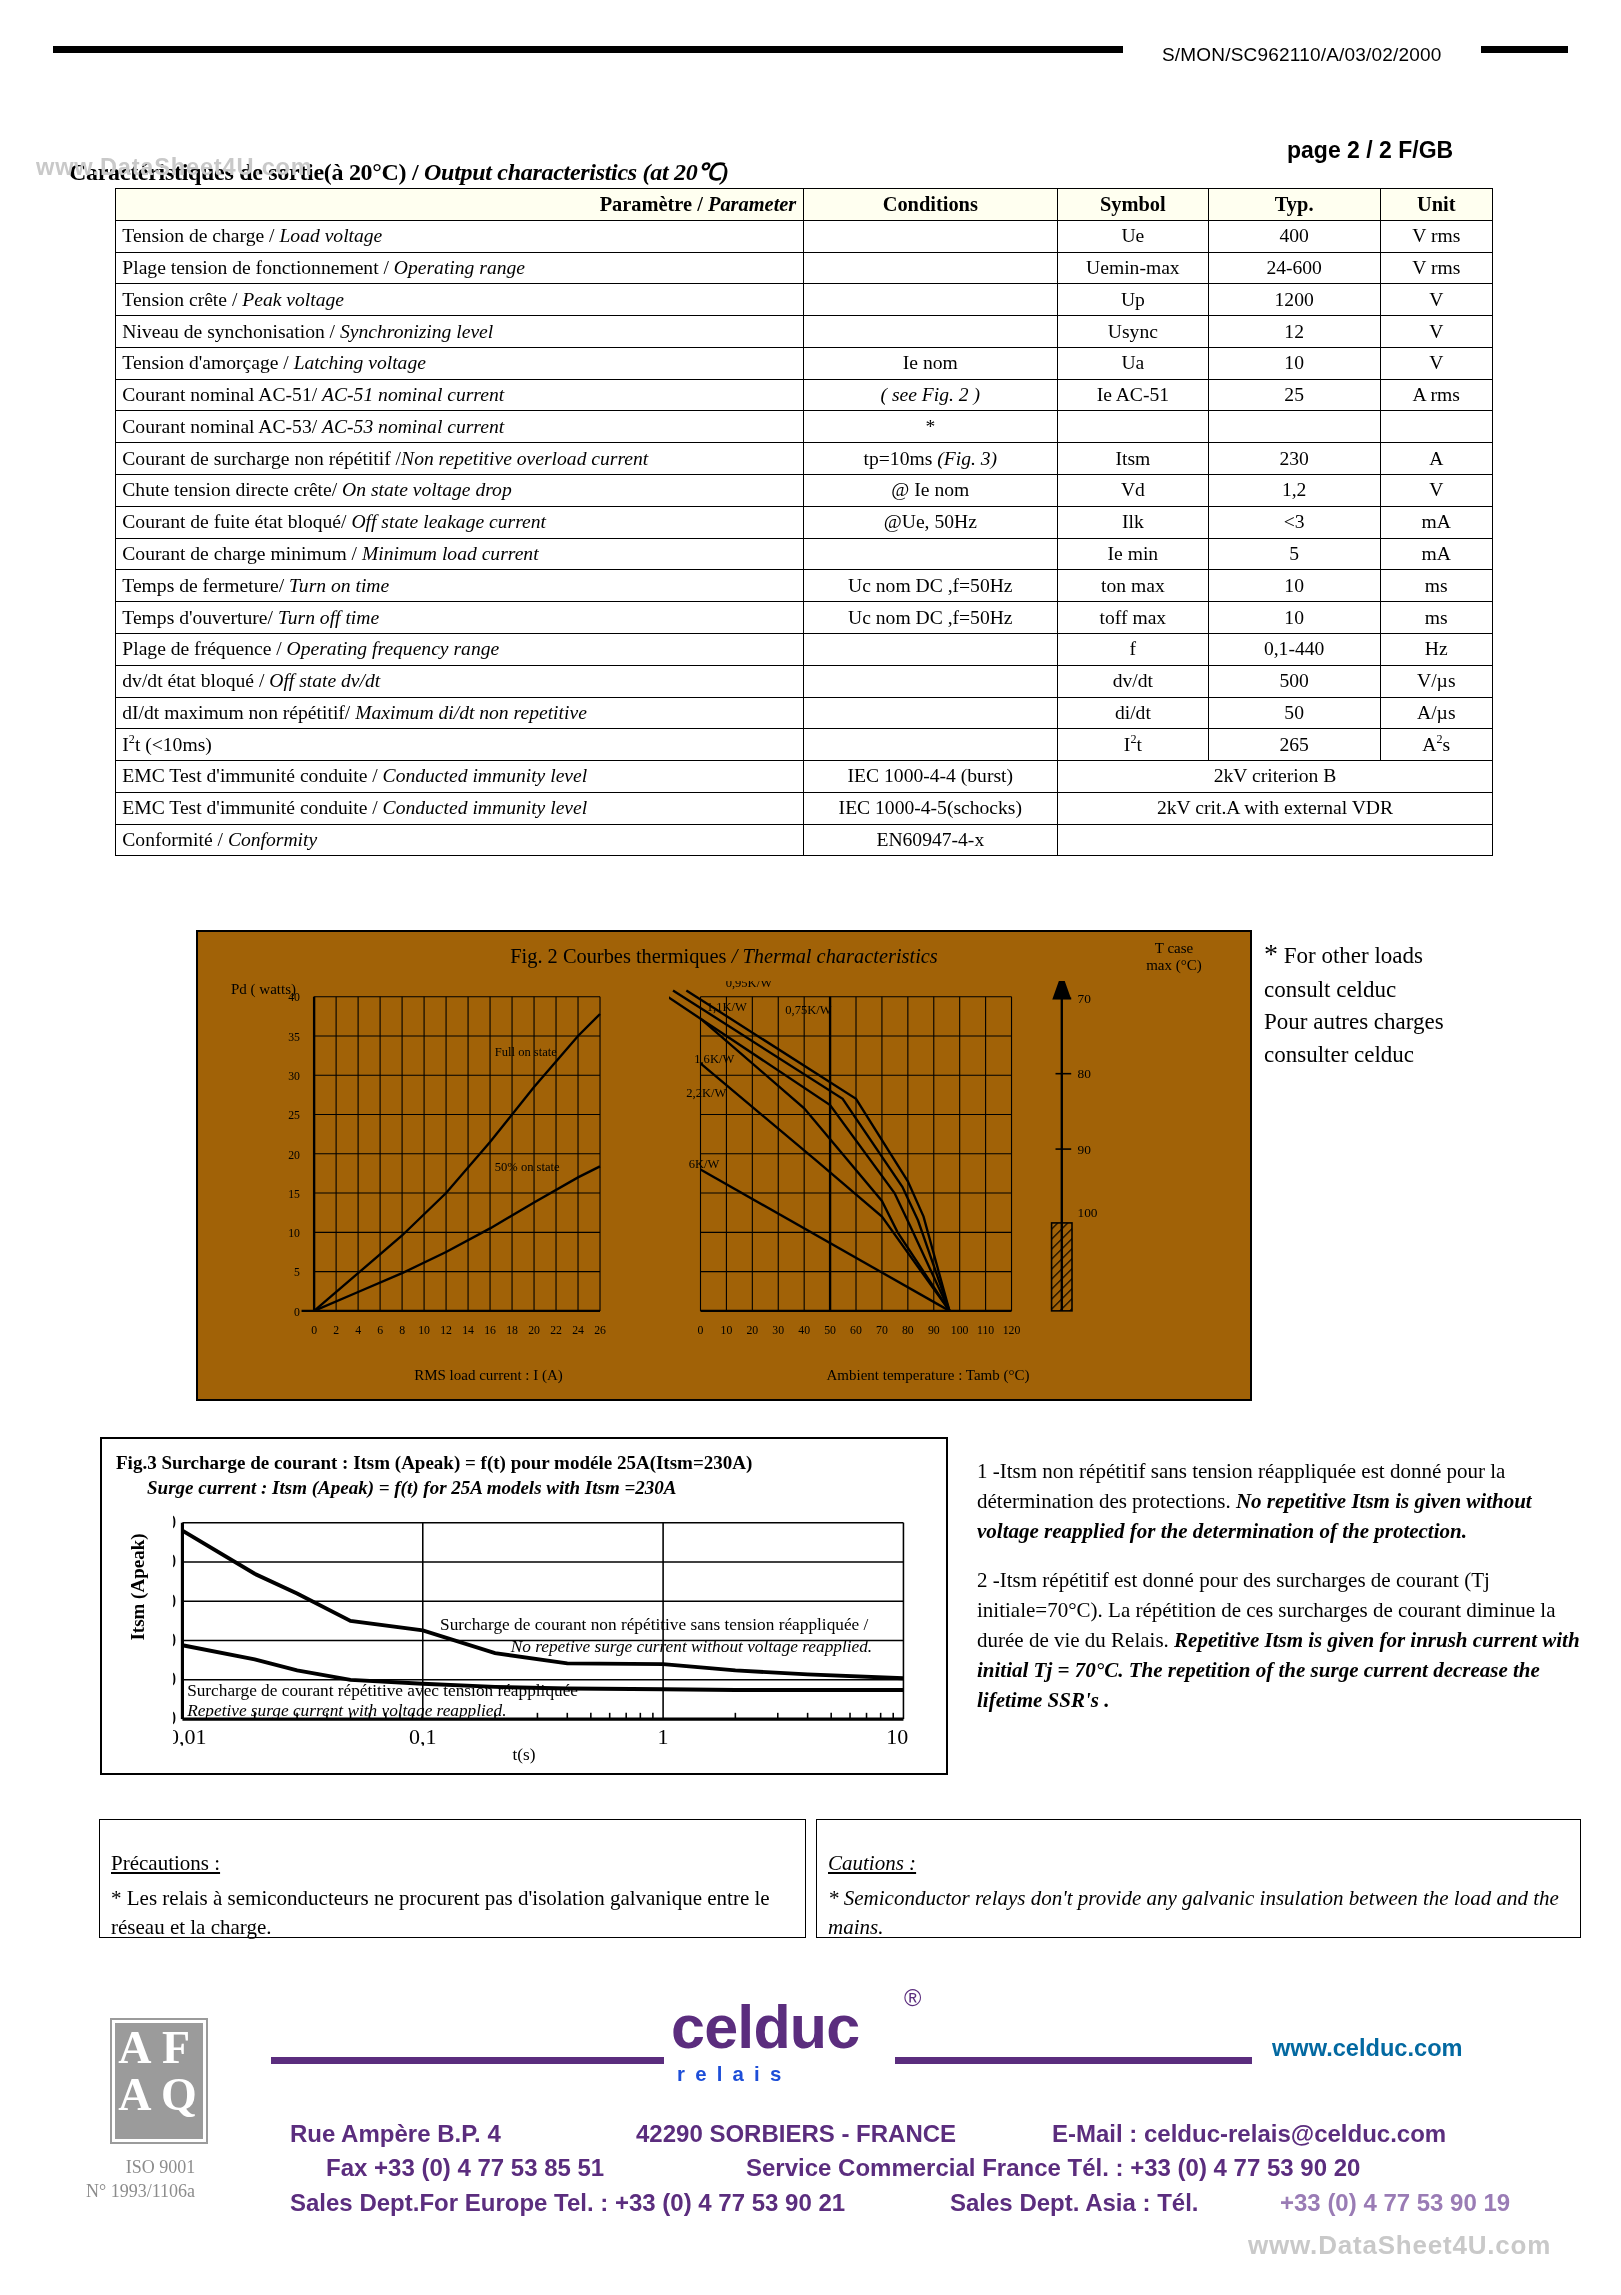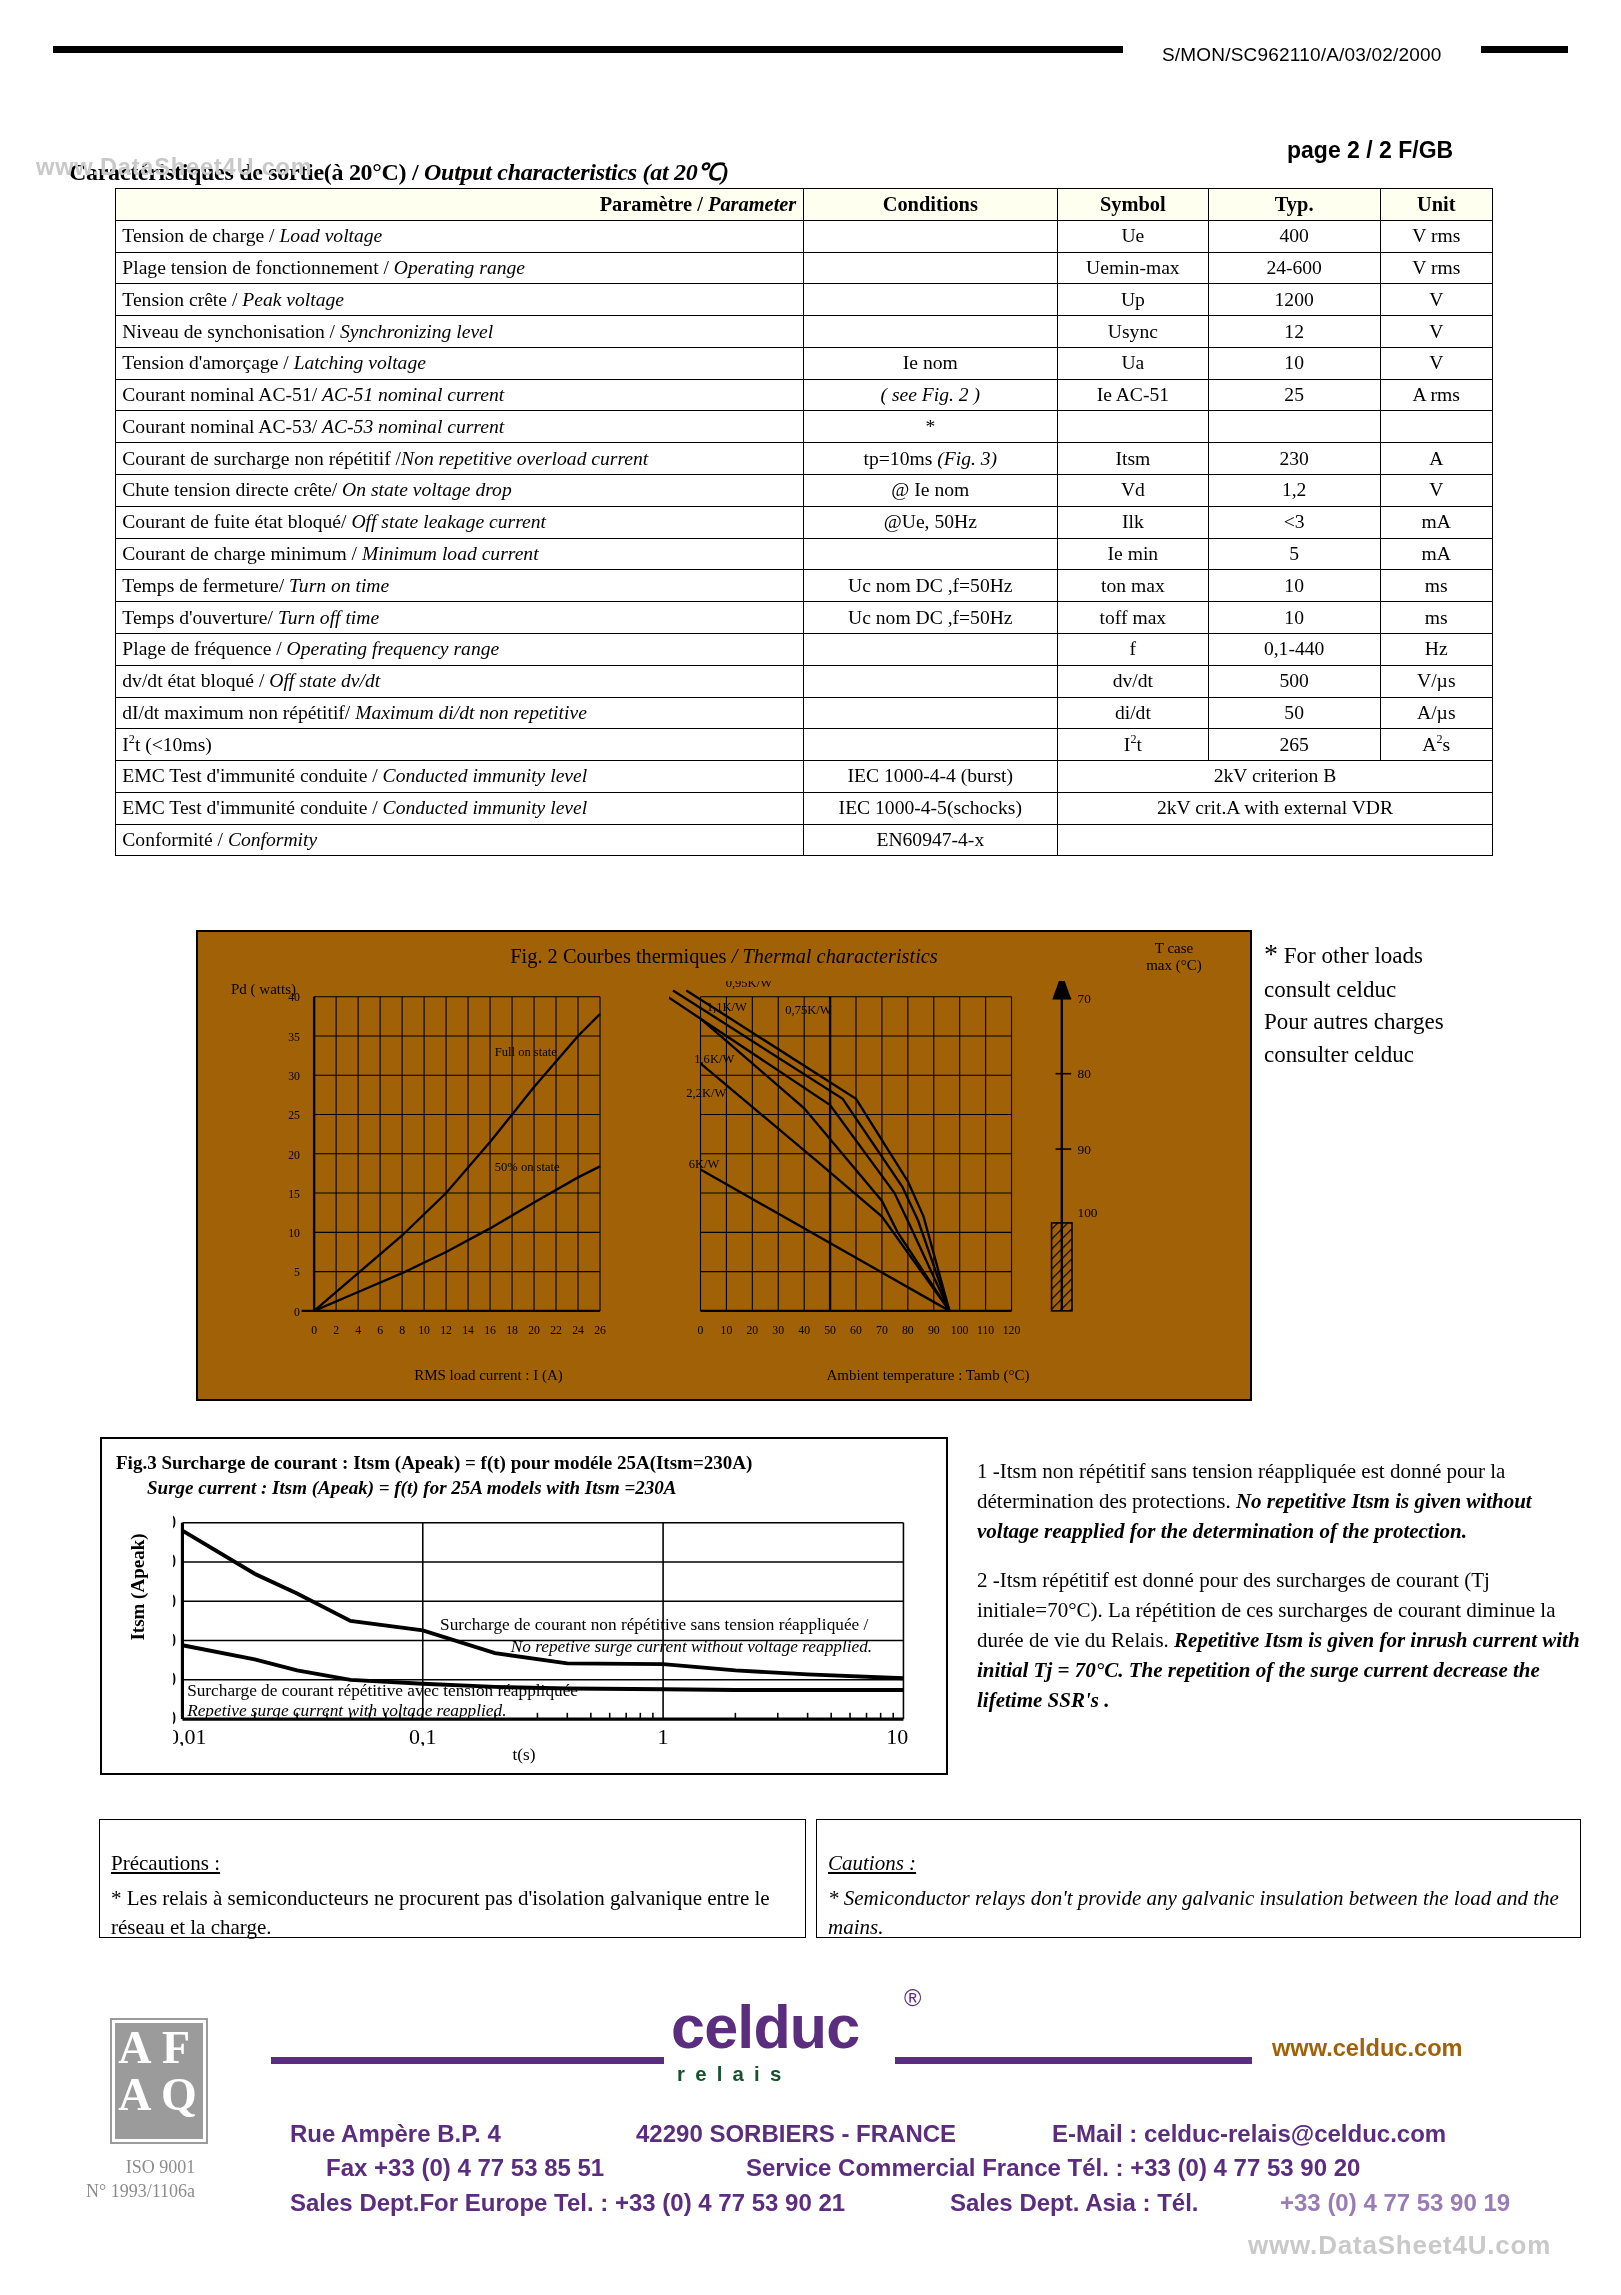--- a/index.html
+++ b/index.html
@@ -76,24 +76,24 @@
   #afaq-logo .a2{left:3.1px;top:49px;}
   #afaq-logo .q1{left:46px;top:49px;}
   #iso-line1{position:absolute;left:94px;top:2157px;width:133px;text-align:center;font-size:18px;color:#8c8c8c;}
   #iso-line2{position:absolute;left:86px;top:2181px;width:149px;font-size:18px;color:#8c8c8c;}
 
   #brand-rule-left{position:absolute;left:271px;top:2057px;width:393px;height:7px;background:#5b2d7e;}
   #brand-name{position:absolute;left:671px;top:1992px;font-family:"Liberation Sans",sans-serif;font-weight:bold;
               font-size:61px;color:#5b2d7e;letter-spacing:-0.8px;}
   #brand-reg{position:absolute;left:904px;top:1985px;font-family:"Liberation Sans",sans-serif;font-size:23.6px;color:#5b2d7e;}
   #brand-sub{position:absolute;left:677px;top:2063px;font-family:"Liberation Sans",sans-serif;font-weight:bold;
-             font-size:20.4px;color:#14532d;letter-spacing:10.2px;}
+             font-size:20.4px;color:#1d4ed8;letter-spacing:10.2px;}
   #brand-rule-right{position:absolute;left:895px;top:2057px;width:357px;height:7px;background:#5b2d7e;}
   #website{position:absolute;left:1272px;top:2035px;font-family:"Liberation Sans",sans-serif;font-weight:bold;
-           font-size:23.6px;color:#a16207;}
+           font-size:23.6px;color:#0369a1;}
 
   .fl{position:absolute;font-family:"Liberation Sans",sans-serif;font-weight:bold;font-size:24px;color:#5b2d7e;white-space:nowrap;}
   #f-addr{left:290px;top:2120px;}
   #f-city{left:636px;top:2120px;}
   #f-email{left:1052px;top:2120px;}
   #f-fax{left:326px;top:2154px;}
   #f-svc{left:746px;top:2154px;}
   #f-eu{left:290px;top:2189px;}
   #f-asia{left:950px;top:2189px;}
   #f-asia-tel{left:1280px;top:2189px;color:#9a7cb5;}

